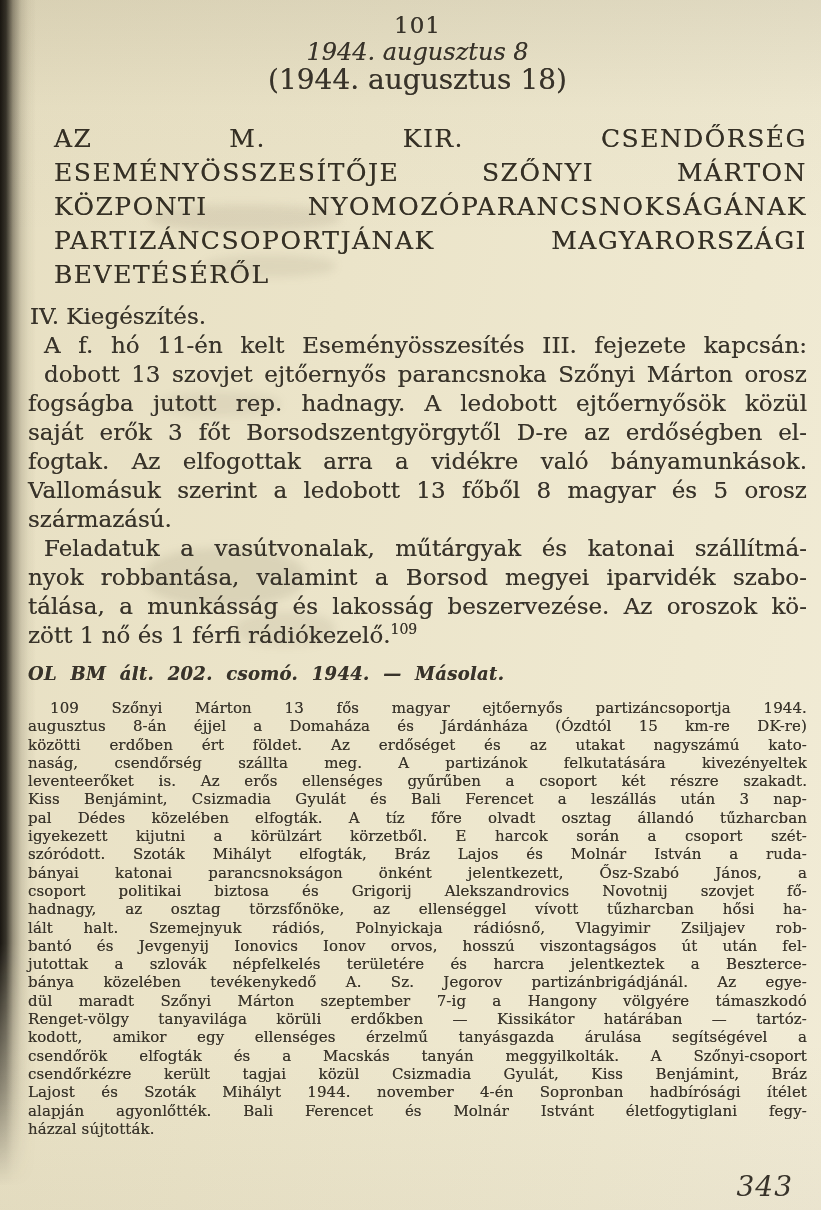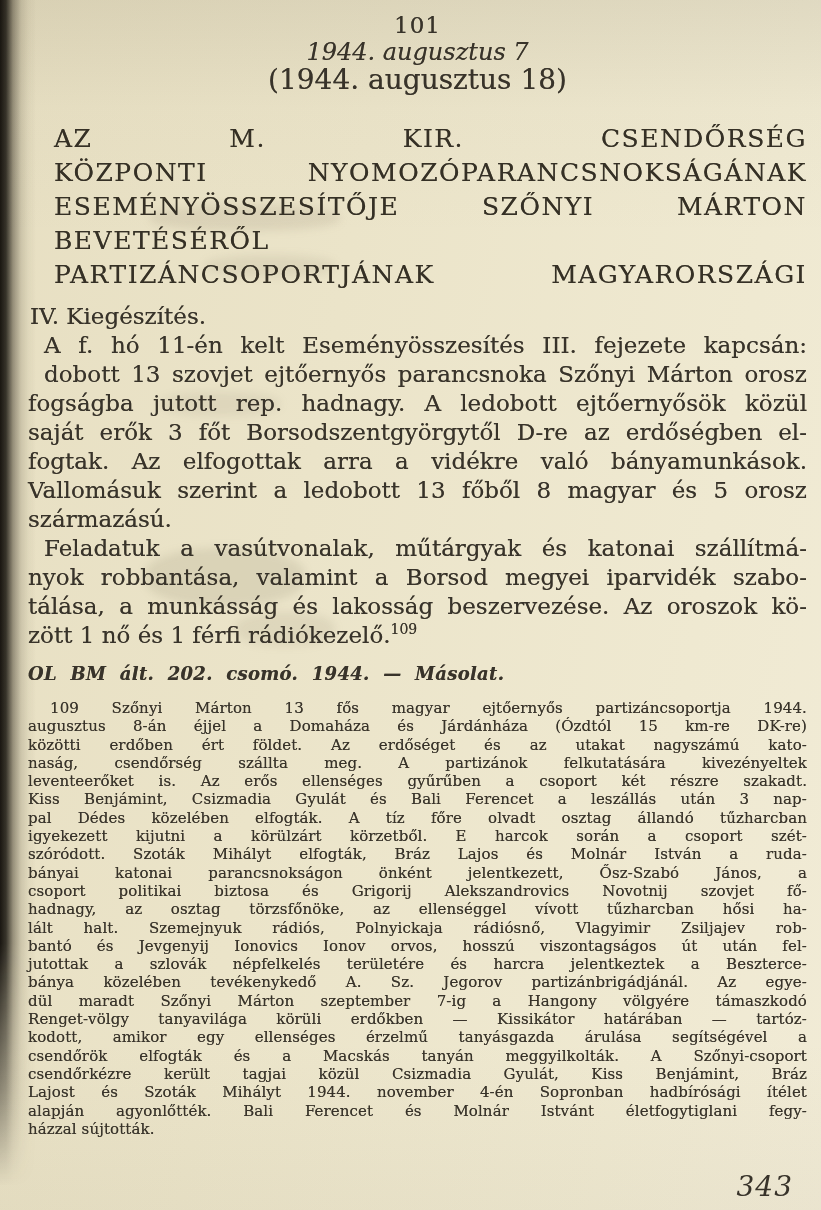--- a/index.html
+++ b/index.html
@@ -71,29 +71,29 @@
 
 <div class="page">
   <div class="ghost g1"></div>
   <div class="ghost g2"></div>
   <div class="ghost g3"></div>
   <div class="ghost g4"></div>
   <div class="ghost g5"></div>
 
   <div class="content">
     <div class="pnum-top">101</div>
-    <div class="date1">1944. augusztus 7</div>
+    <div class="date1">1944. augusztus 8</div>
     <div class="date2">(1944. augusztus 18)</div>
 
     <div class="title">
         <div class="jl">AZ M. KIR. CSENDŐRSÉG</div>
+        <div class="jl">ESEMÉNYÖSSZESÍTŐJE SZŐNYI MÁRTON</div>
         <div class="jl">KÖZPONTI NYOMOZÓPARANCSNOKSÁGÁNAK</div>
-        <div class="jl">ESEMÉNYÖSSZESÍTŐJE SZŐNYI MÁRTON</div>
+        <div class="jl">PARTIZÁNCSOPORTJÁNAK MAGYARORSZÁGI</div>
         <div class="jl">BEVETÉSÉRŐL</div>
-        <div class="jl">PARTIZÁNCSOPORTJÁNAK MAGYARORSZÁGI</div>
       </div>
 
     <div class="body">
       <div class="plain section-heading">IV. Kiegészítés.</div>
       <div class="jl intro">A f. hó 11-én kelt Eseményösszesítés III. fejezete kapcsán:</div>
 
       <div class="para">
           <div class="jl">dobott 13 szovjet ejtőernyős parancsnoka Szőnyi Márton orosz</div>
           <div class="jl">fogságba jutott rep. hadnagy. A ledobott ejtőernyősök közül</div>
           <div class="jl">saját erők 3 főt Borsodszentgyörgytől D-re az erdőségben el-</div>

